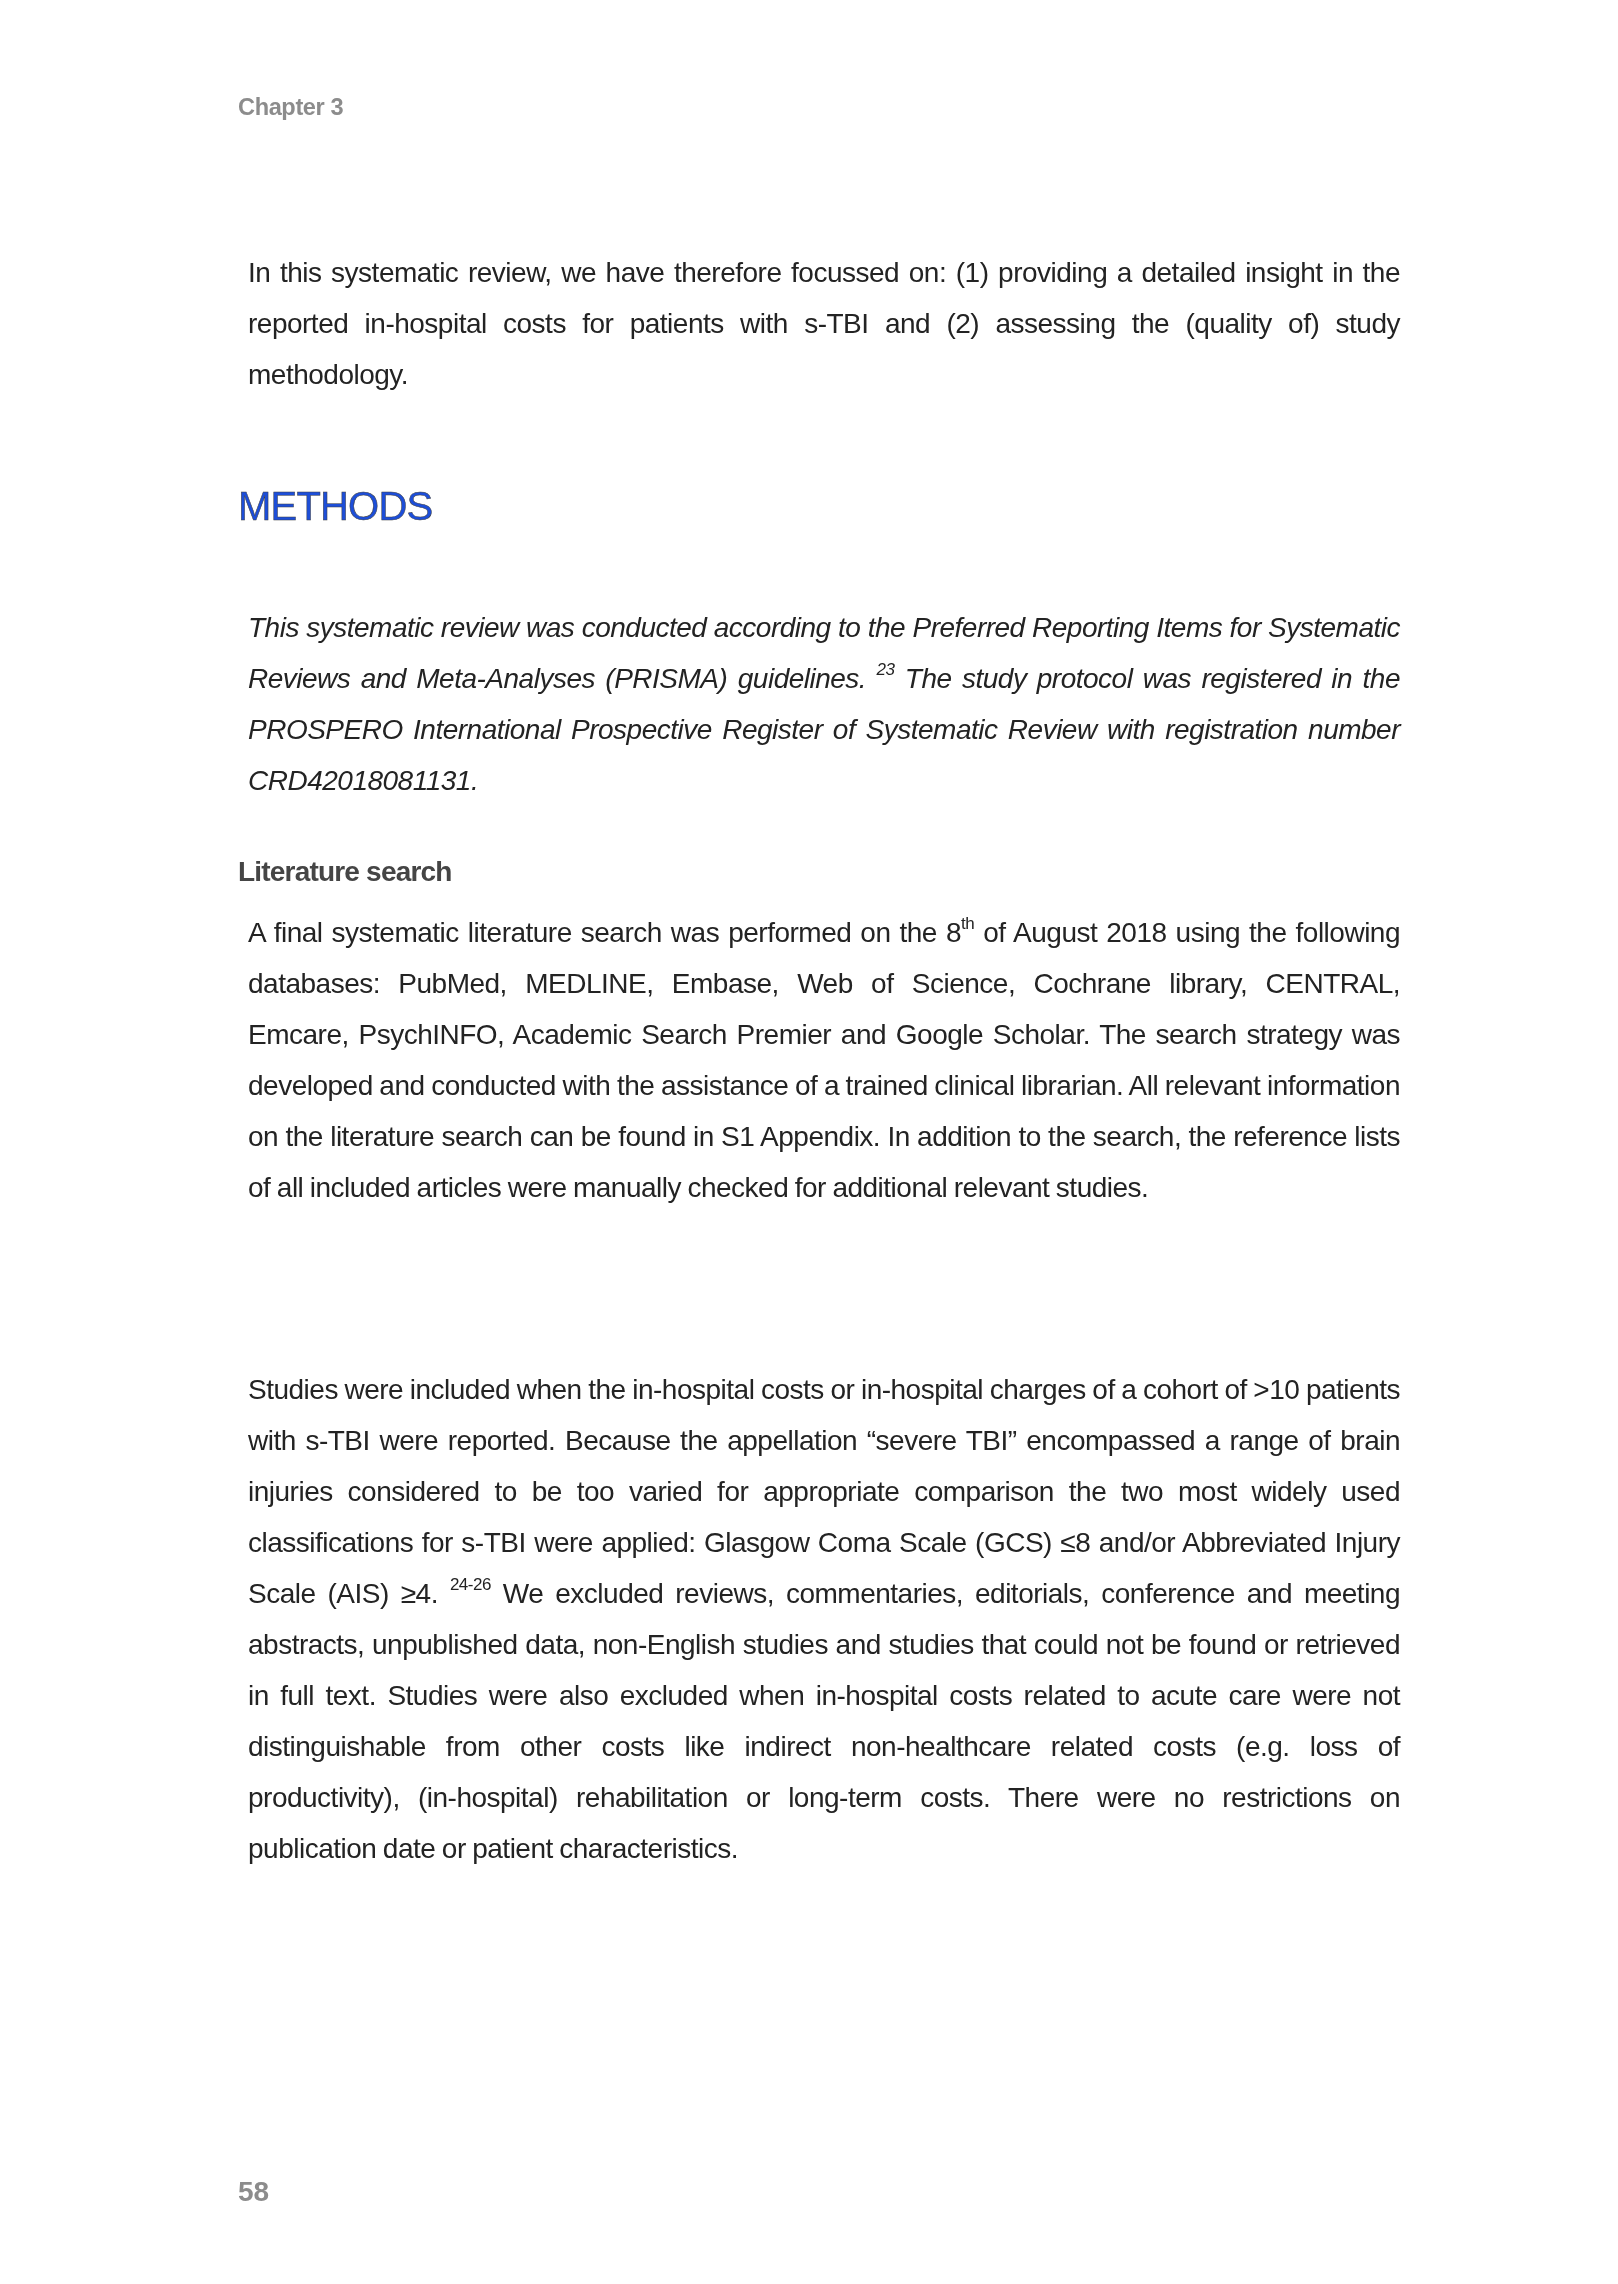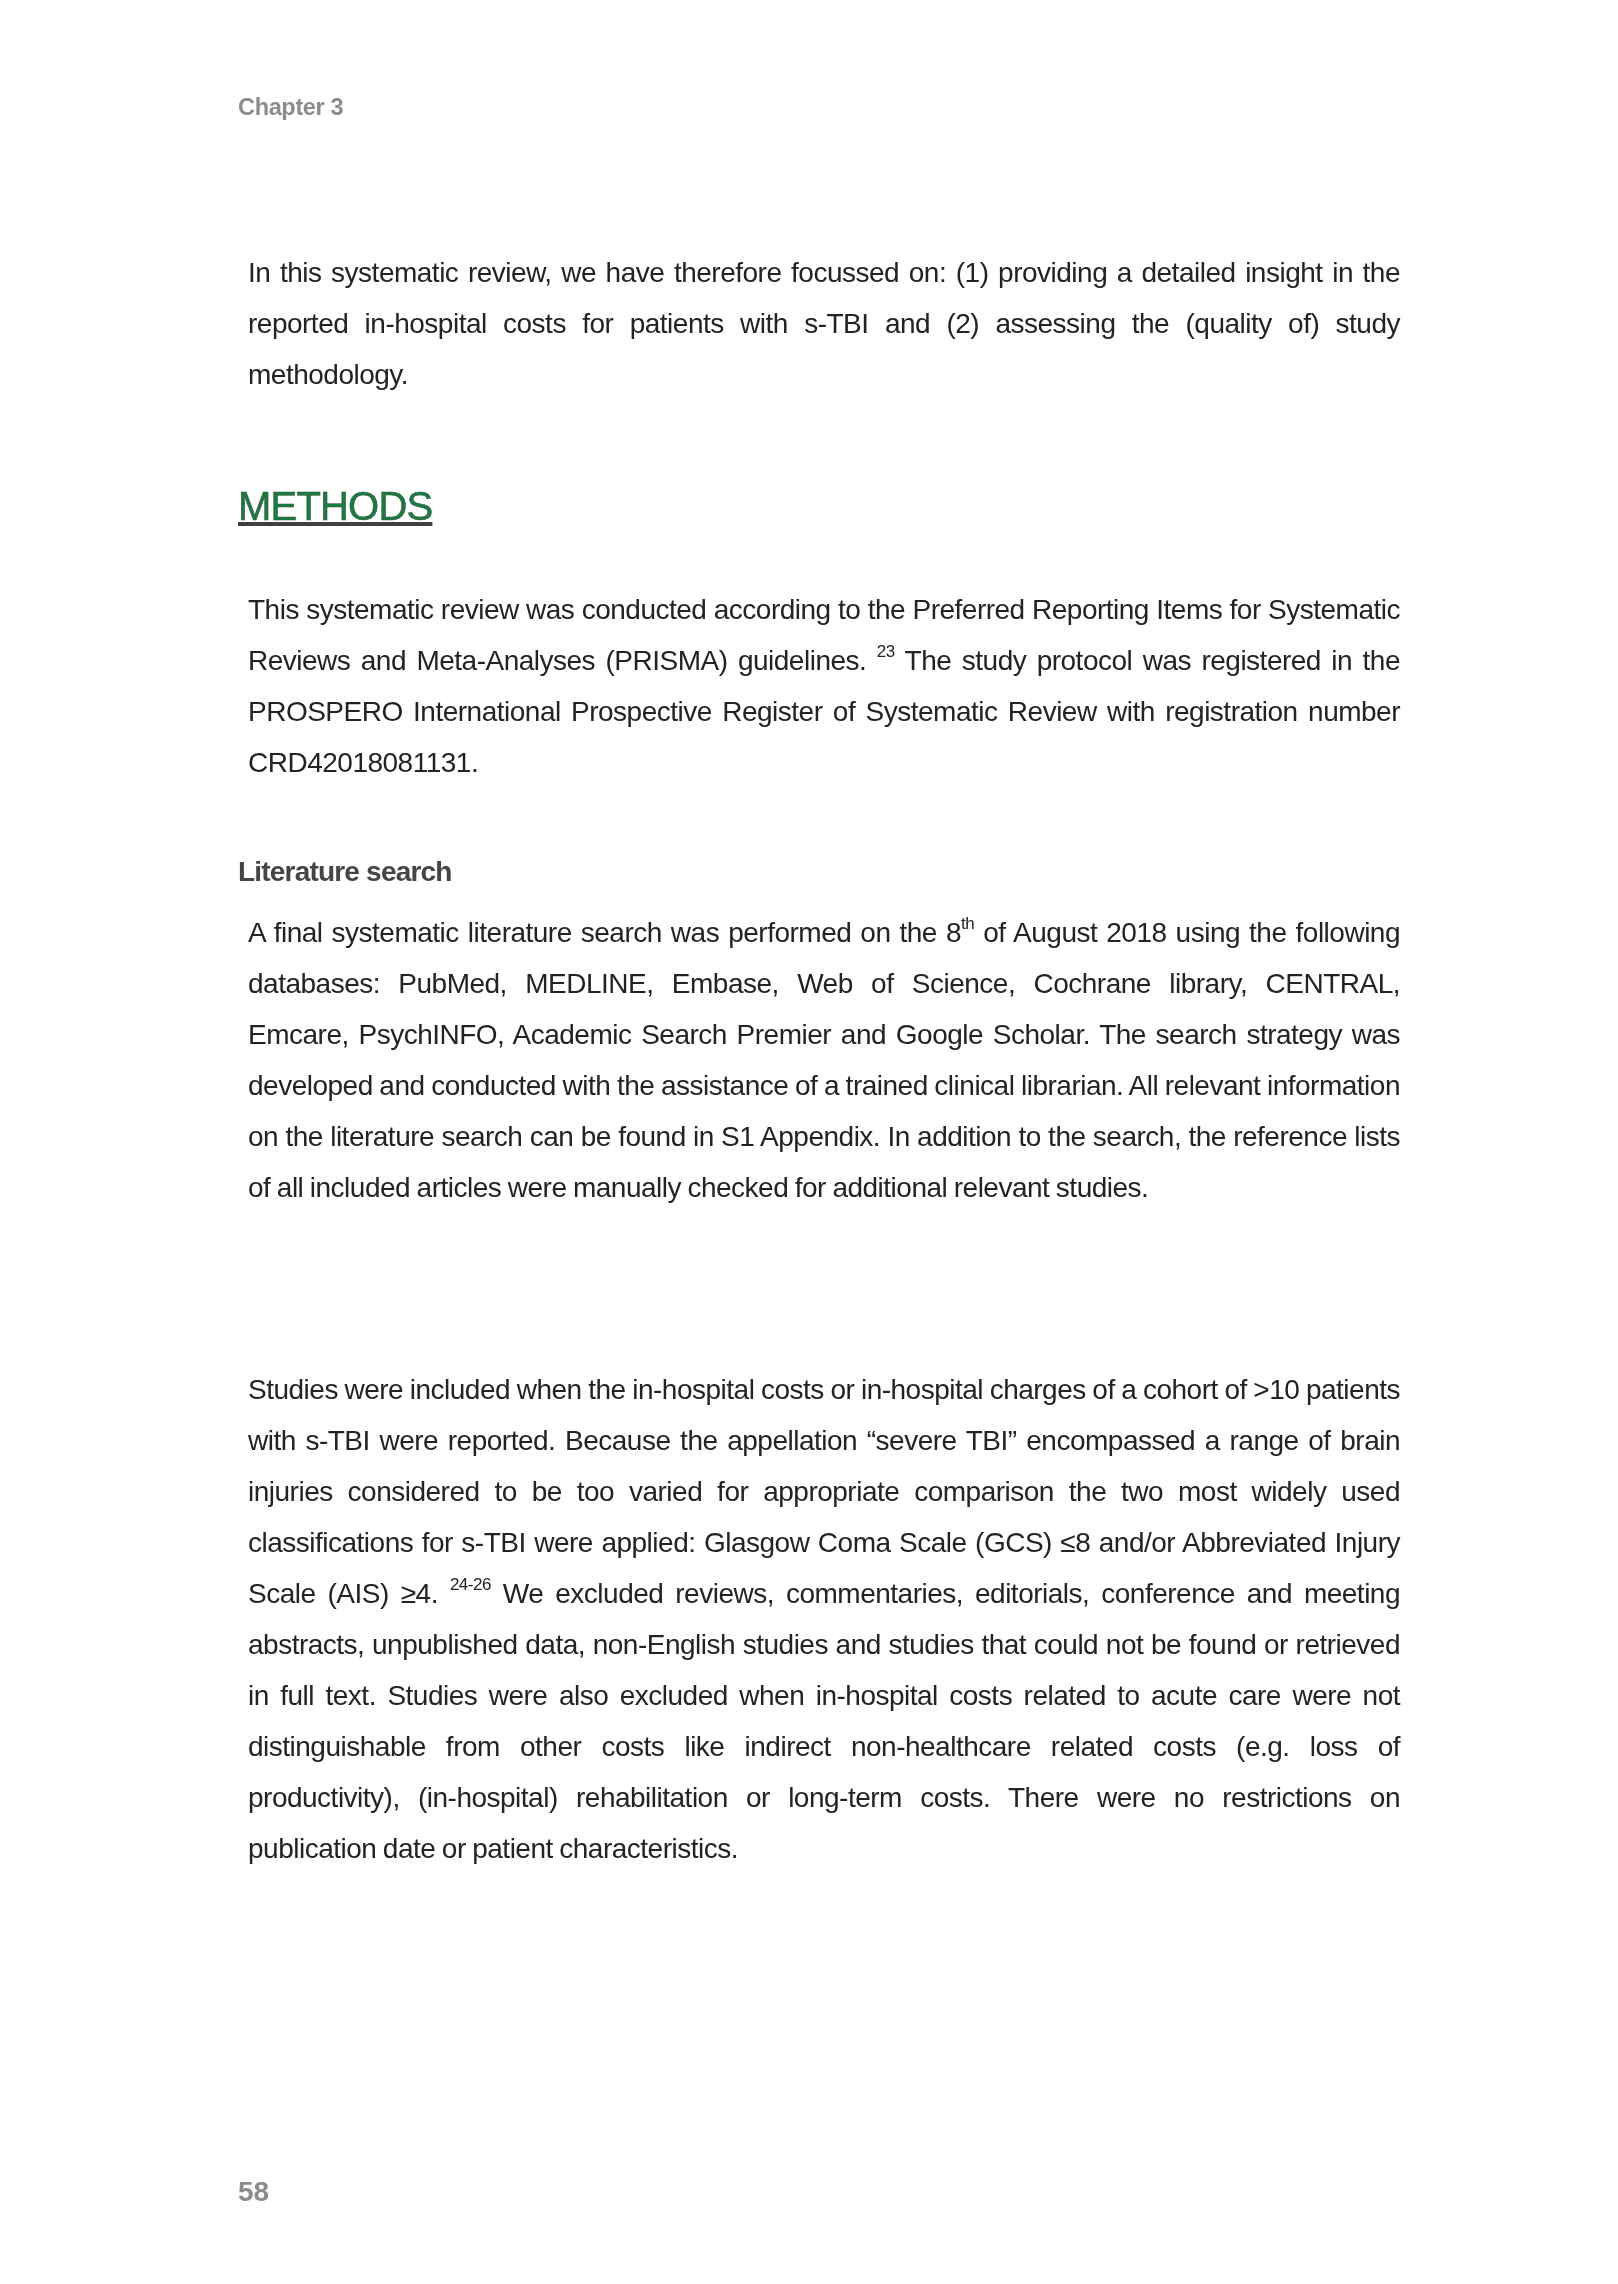--- a/index.html
+++ b/index.html
@@ -12,21 +12,21 @@
   }
   .col { position: absolute; left: 238px; width: 1152px; }
   .body-text {
     font-family: "Liberation Sans", sans-serif; font-size: 28px;
     line-height: 51px; color: #232323; text-align: justify;
     margin: 10px; letter-spacing: -0.5px; word-spacing: -0.8px;
   }
   .body-text.last-left { text-align-last: left; }
   .heading {
     font-family: "Liberation Sans", sans-serif; font-size: 40px;
-    color: #15803d; margin: 0; font-weight: normal; letter-spacing: -0.8px; text-decoration: underline;
+    color: #1d4ed8; margin: 0; font-weight: normal; letter-spacing: -0.8px;
     -webkit-text-stroke: 0.5px #404040;
   }
   .subhead {
     font-family: "Liberation Sans", sans-serif; font-size: 28px;
     font-weight: bold; color: #454545; margin: 0; line-height: 51px;
     letter-spacing: -0.8px;
   }
   sup { font-size: 17px; line-height: 0; position: relative; top: -3px; }
   .page-number {
     position: absolute; left: 238px; top: 2176px;
@@ -38,21 +38,21 @@
 <body>
 
 <div class="page">
 
   <div class="running-head">Chapter 3</div>
 
   <p class="col body-text last-left" style="top:237px;">In this systematic review, we have therefore focussed on: (1) providing a detailed insight in the reported in-hospital costs for patients with s-TBI and (2) assessing the (quality of) study methodology.</p>
 
   <h1 class="col heading" style="top:484px;">METHODS</h1>
 
-  <p class="col body-text last-left" style="top:574px;"><span>This systematic review was conducted according to the Preferred Reporting Items for Systematic Reviews and Meta-Analyses (PRISMA) guidelines.</span> <sup>23</sup> <span>The study protocol was registered in the PROSPERO International Prospective Register of Systematic Review with registration number CRD42018081131.</span></p>
+  <p class="col body-text last-left" style="top:592px;font-style:italic;"><span>This systematic review was conducted according to the Preferred Reporting Items for Systematic Reviews and Meta-Analyses (PRISMA) guidelines.</span> <sup>23</sup> <span>The study protocol was registered in the PROSPERO International Prospective Register of Systematic Review with registration number CRD42018081131.</span></p>
 
   <h2 class="col subhead" style="top:846px;">Literature search</h2>
 
   <p class="col body-text last-left" style="top:897px;"><span>A final systematic literature search was performed on the 8</span><sup>th</sup><span> of August 2018 using the following databases: PubMed, MEDLINE, Embase, Web of Science, Cochrane library, CENTRAL, Emcare, PsychINFO, Academic Search Premier and Google Scholar. The search strategy was developed and conducted with the assistance of a trained clinical librarian. All relevant information on the literature search can be found in S1 Appendix. In addition to the search, the reference lists of all included articles were manually checked for additional relevant studies.</span></p>
 
 
   <p class="col body-text last-left" style="top:1354px;"><span>Studies were included when the in-hospital costs or in-hospital charges of a cohort of &gt;10 patients with s-TBI were reported. Because the appellation “severe TBI” encompassed a range of brain injuries considered to be too varied for appropriate comparison the two most widely used classifications for s-TBI were applied: Glasgow Coma Scale (GCS) ≤8 and/or Abbreviated Injury Scale (AIS) ≥4.</span> <sup>24-26</sup> <span>We excluded reviews, commentaries, editorials, conference and meeting abstracts, unpublished data, non-English studies and studies that could not be found or retrieved in full text. Studies were also excluded when in-hospital costs related to acute care were not distinguishable from other costs like indirect non-healthcare related costs (e.g. loss of productivity), (in-hospital) rehabilitation or long-term costs. There were no restrictions on publication date or patient characteristics.</span></p>
 
   <div class="page-number">58</div>
 

